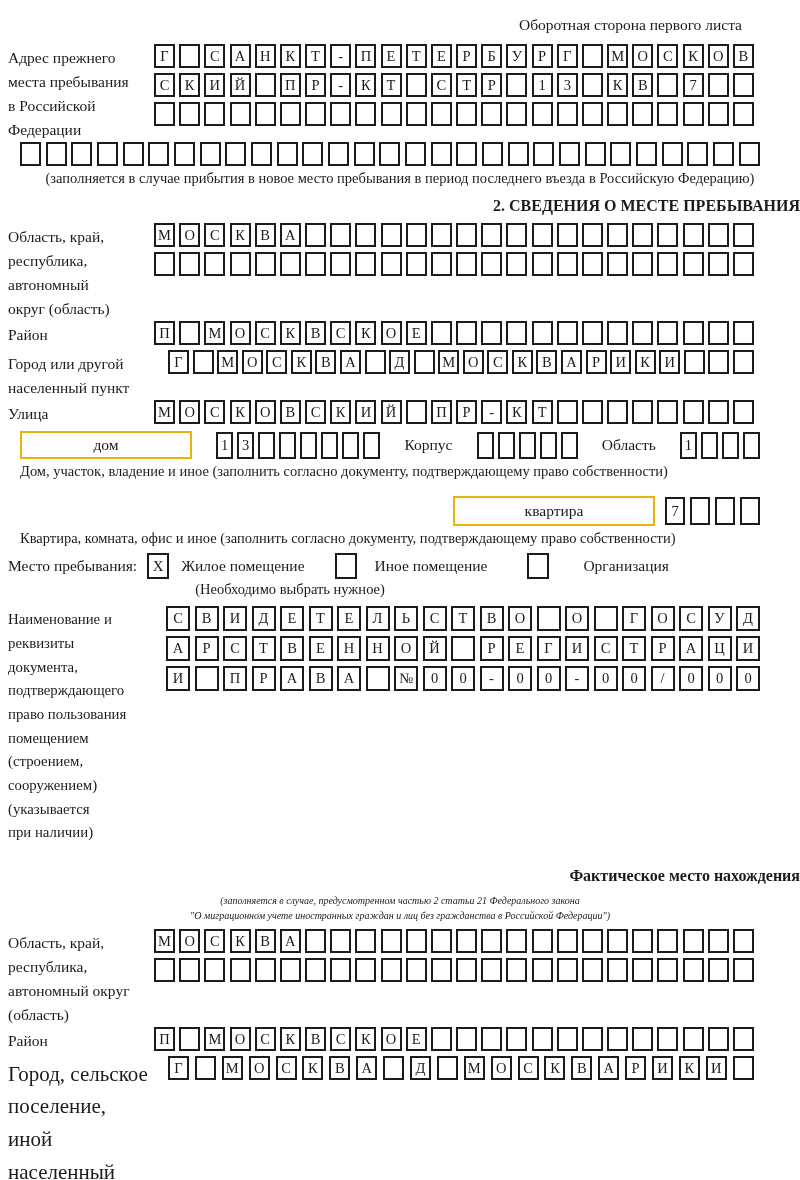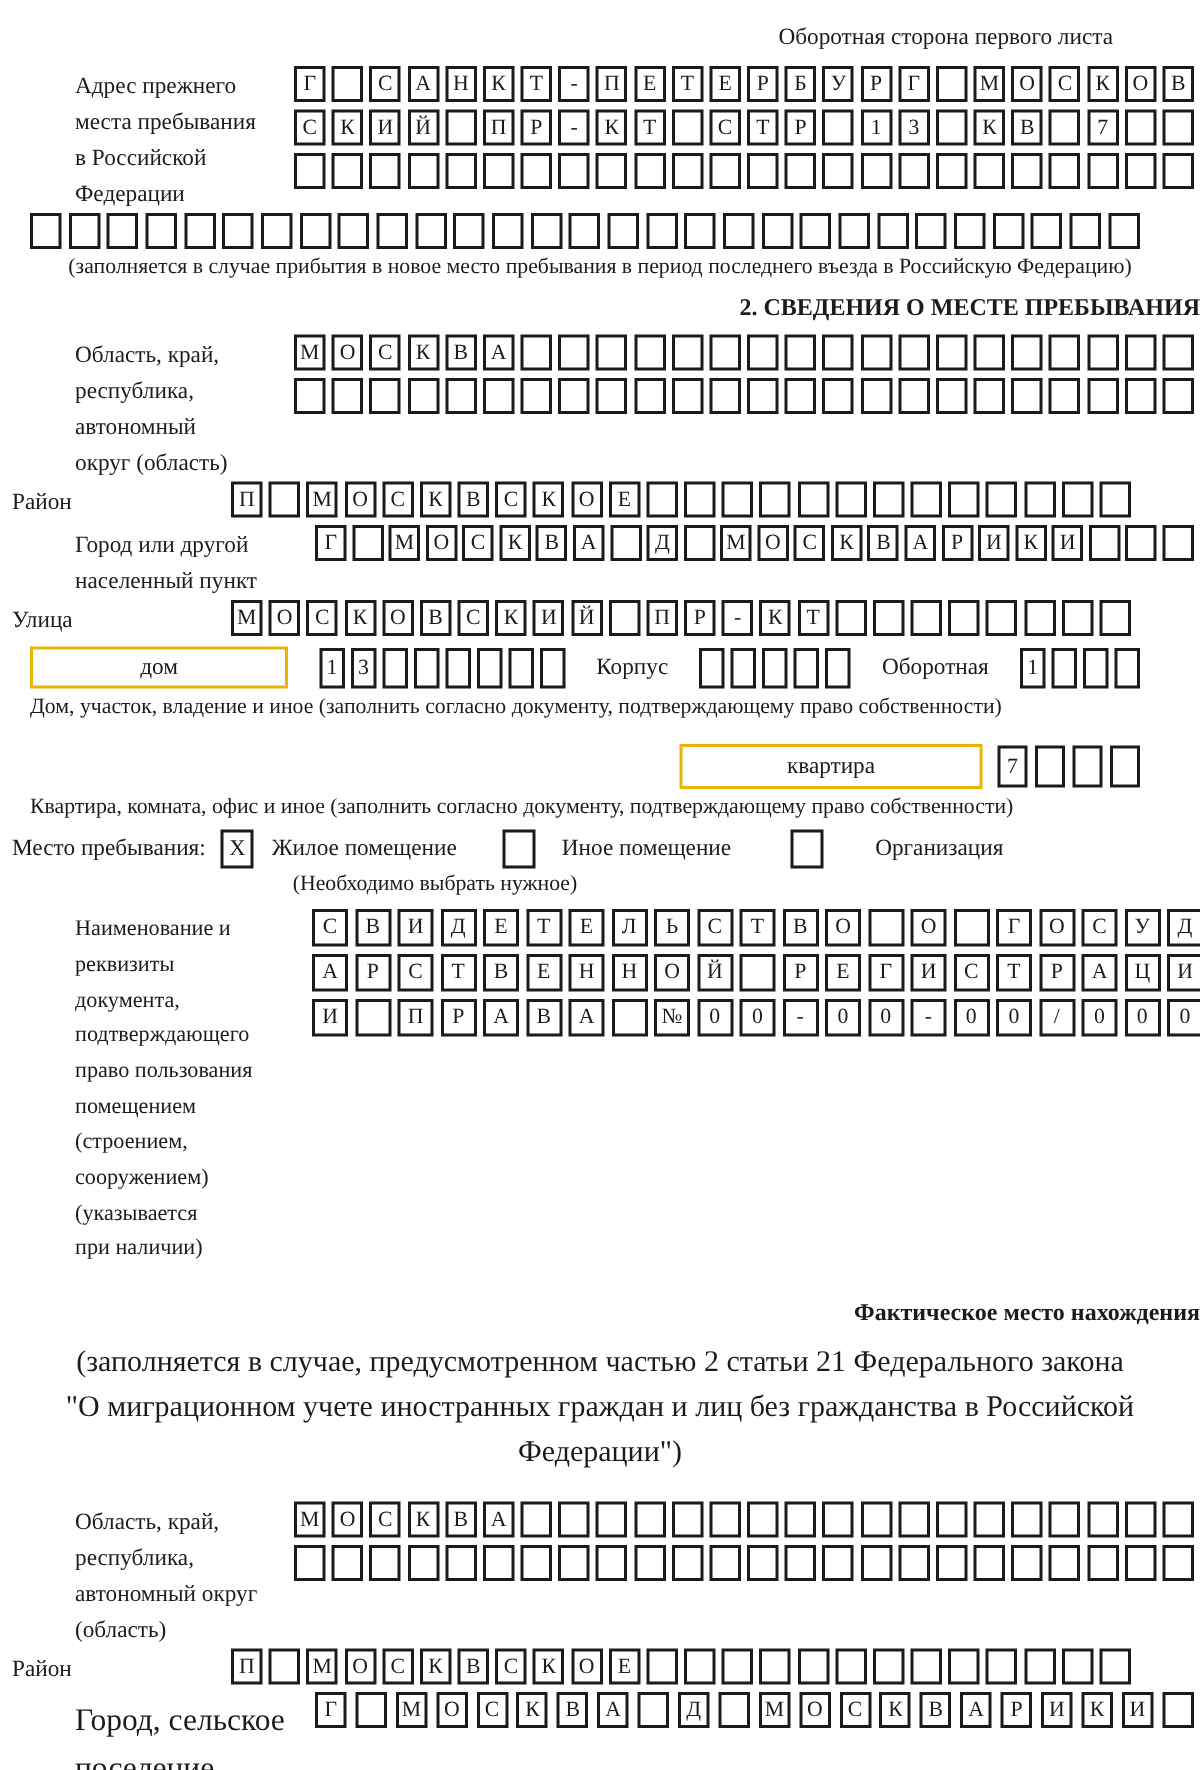--- a/index.html
+++ b/index.html
@@ -3,21 +3,21 @@
 <meta charset="utf-8">
 <style>
   html,body{margin:0;padding:0;}
   body{
     width:800px;height:1180px;background:#ffffff;color:#1b1b1b;
     font-family:"Liberation Serif","DejaVu Serif",serif;
     font-size:15px;overflow:hidden;box-sizing:border-box;
   }
   .page{position:relative;width:800px;height:1180px;}
   .corner{ text-align:right; padding:16px 58px 0 0; font-size:15.5px;}
-  .prelined{white-space:pre-line;margin-left:42px;}
+  .prelined{white-space:pre-line;}
 
   
   .group{display:flex;align-items:flex-start;margin:0 0 0 8px;}
   .group .lbl{flex:none;width:146px;font-size:15.5px;line-height:1.55;padding-top:2px;}
   .rows{flex:none;width:600px;}
   .boxrow{display:flex;justify-content:space-between;width:600px;margin-bottom:5px;}
   .cell{
     flex:none;width:21px;height:24px;border:2px solid #1b1b1b;box-sizing:border-box;
     display:inline-flex;align-items:center;justify-content:center;
     font-size:14.5px;line-height:1;background:#fff;
@@ -42,21 +42,21 @@
   .checkbox{flex:none;width:22px;height:26px;border:2px solid #1b1b1b;box-sizing:border-box;display:inline-flex;align-items:center;justify-content:center;font-size:15px;background:#fff;}
   .stay-note{margin:2px 0 8px 150px;width:280px;text-align:center;font-size:14.5px;}
 
   
   .group-doc .lbl{width:158px;font-size:14.8px;line-height:1.6;}
   .group-doc .rows{width:594px;}
   .group-doc .boxrow{width:594px;}
   .group-doc .cell{width:24px;height:25px;}
 
   .indent14{margin-left:14px;width:586px;}
-  .notes-law{text-align:center;font-size:20px;line-height:1.5;margin-bottom:18px;}
+  .notes-law{text-align:center;font-size:10px;line-height:1.5;margin-bottom:6px;font-style:italic;}
   .mt2{margin-top:2px;} .mt10{margin-top:10px;}
 </style>
 </head>
 <body>
 
 <div class="page">
 
   <div class="corner">Оборотная сторона первого листа</div>
 
   <div class="group mt10">
@@ -351,21 +351,21 @@
         <span class="cell"></span>
       </div>
     <span class="inline-lbl">Корпус</span>
     <div class="cellgrp cells-s">
         <span class="cell"></span>
         <span class="cell"></span>
         <span class="cell"></span>
         <span class="cell"></span>
         <span class="cell"></span>
       </div>
-    <span class="inline-lbl">Оборотная</span>
+    <span class="inline-lbl">Область</span>
     <div class="cellgrp cells-s">
         <span class="cell">1</span>
         <span class="cell"></span>
         <span class="cell"></span>
         <span class="cell"></span>
       </div>
   </div>
   <div class="note-l" style="margin-left:20px;">Дом, участок, владение и иное (заполнить согласно документу, подтверждающему право собственности)</div>
 
   <div class="aptrow">

